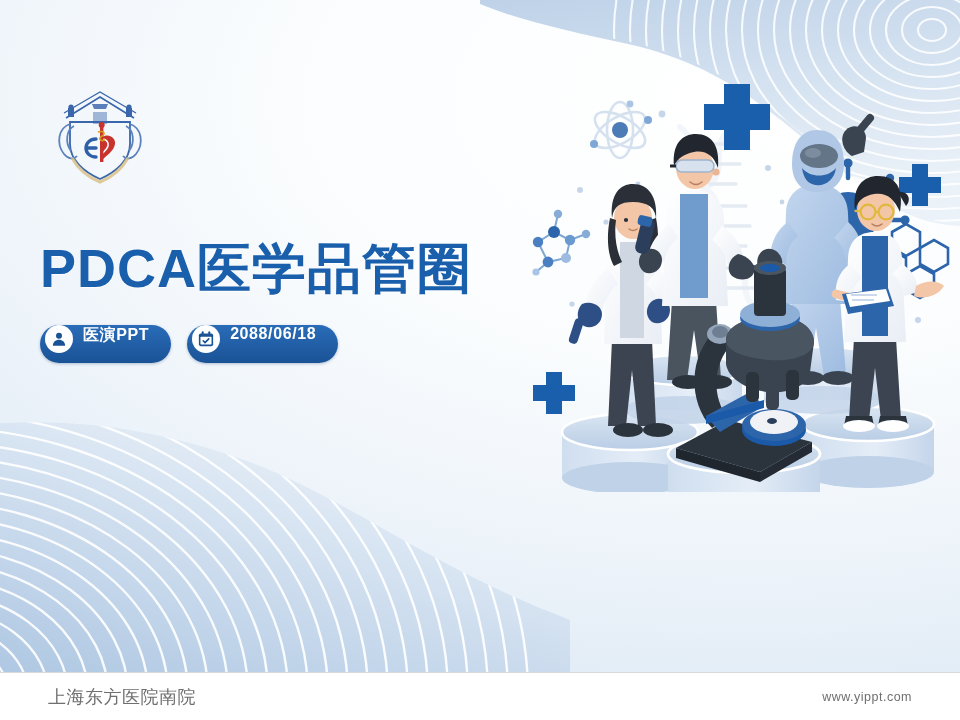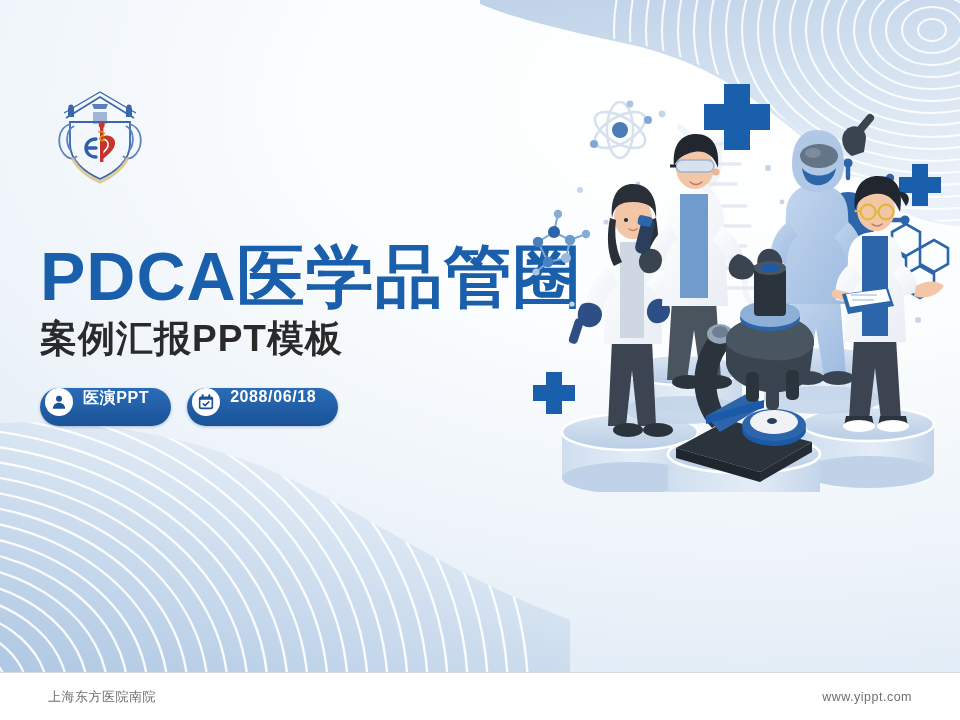--- a/index.html
+++ b/index.html
@@ -21,30 +21,30 @@
   #wave-top{top:-10px; right:-40px; width:520px; height:270px;}
   #wave-bottom{left:-130px; bottom:18px; width:700px; height:350px;}
 
   
   #footer{
     position:absolute; left:0; right:0; bottom:0; height:48px;
     border-top:1px solid #d9d9d9; background:#ffffff;
     display:flex; align-items:center; justify-content:space-between;
     padding:0 48px;
   }
-  #footer .ft{font-size:13px; color:#6f6f6f; letter-spacing:.5px;}
+  #footer .ft{font-size:18px; color:#6f6f6f; letter-spacing:.5px;}
   #footer .ft.right{font-size:12.5px;}
 
   
   #logo{position:absolute; left:48px; top:82px; width:104px; height:104px;}
 
   
   #textblock{position:absolute; left:40px; top:240px; width:520px;}
   #title{
-    font-size:68px; font-weight:700; color:#1a5fab;
+    font-size:54px; font-weight:700; color:#1a5fab;
     letter-spacing:1px; line-height:1.06; white-space:nowrap;
     text-shadow:0 1px 0 rgba(255,255,255,.8);
   }
   #subtitle{
     margin-top:6px;
     font-size:37px; font-weight:700; color:#2a2a2a;
     letter-spacing:1px; line-height:1.12; white-space:nowrap;
   }
   #pills{margin-top:28px; display:flex; gap:16px; align-items:center;}
   .pill{
@@ -188,21 +188,20 @@
     <path d="M54,55 C60,51 68,55 67,62 C66,69 58,74 54,78 C54,70 54,62 54,55 Z" fill="#c9332e"></path>
     <path d="M54,57 C58,57 61,60 60,64 C59,68 55,70 54,72" fill="none" stroke="#ffffff" stroke-width="1.6"></path>
 
     <rect x="52" y="44" width="3.4" height="36" fill="#c9332e"></rect>
     <circle cx="53.7" cy="43" r="3" fill="#c9332e"></circle>
     <path d="M50,50 C56,48 58,52 54,54 C50,56 52,60 57,58" fill="none" stroke="#d4a017" stroke-width="1.5"></path>
   </svg>
 
   <div id="textblock">
     <div id="title">PDCA医学品管圈</div>
-    <div id="subtitle">案例汇报PPT模板</div>
 
     <div id="pills">
 
       <div class="pill">
         <span class="ic">
           <svg width="18" height="18" viewBox="0 0 24 24" fill="#1a5296">
             <circle cx="12" cy="7.6" r="4"></circle>
             <path d="M3.8,21 C3.8,15.9 7.5,13 12,13 C16.5,13 20.2,15.9 20.2,21 Z"></path>
           </svg>
         </span>

